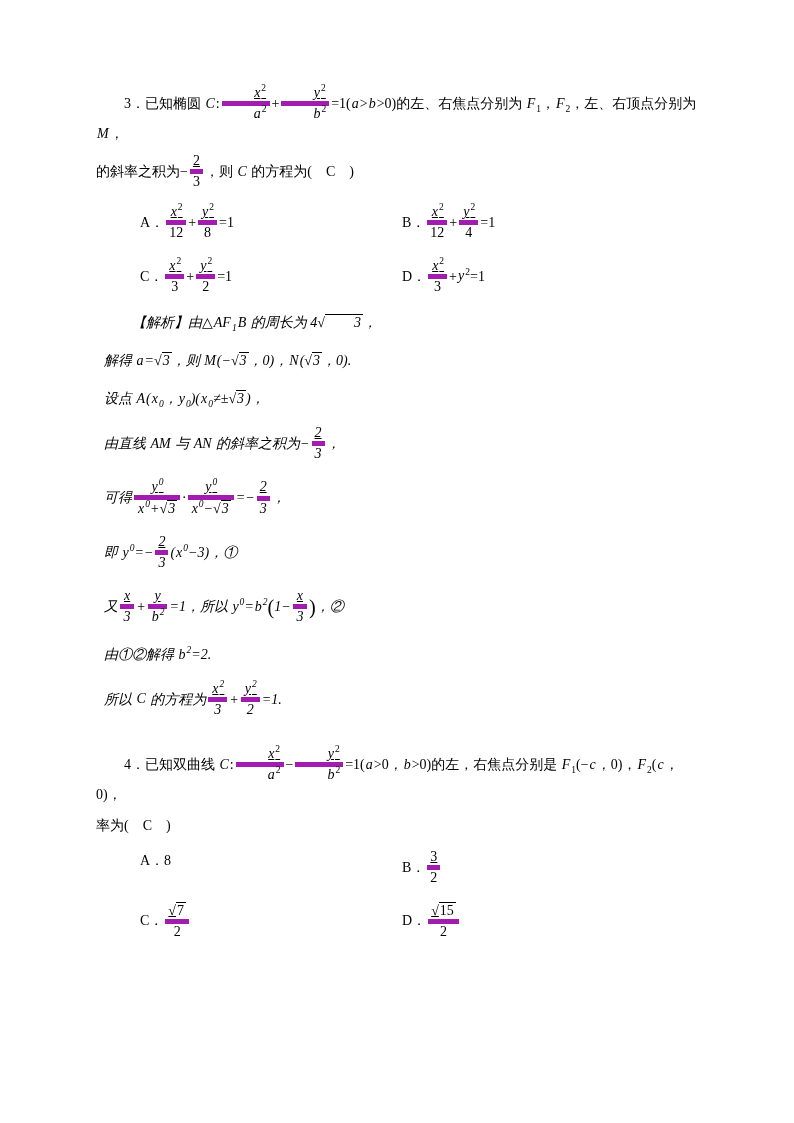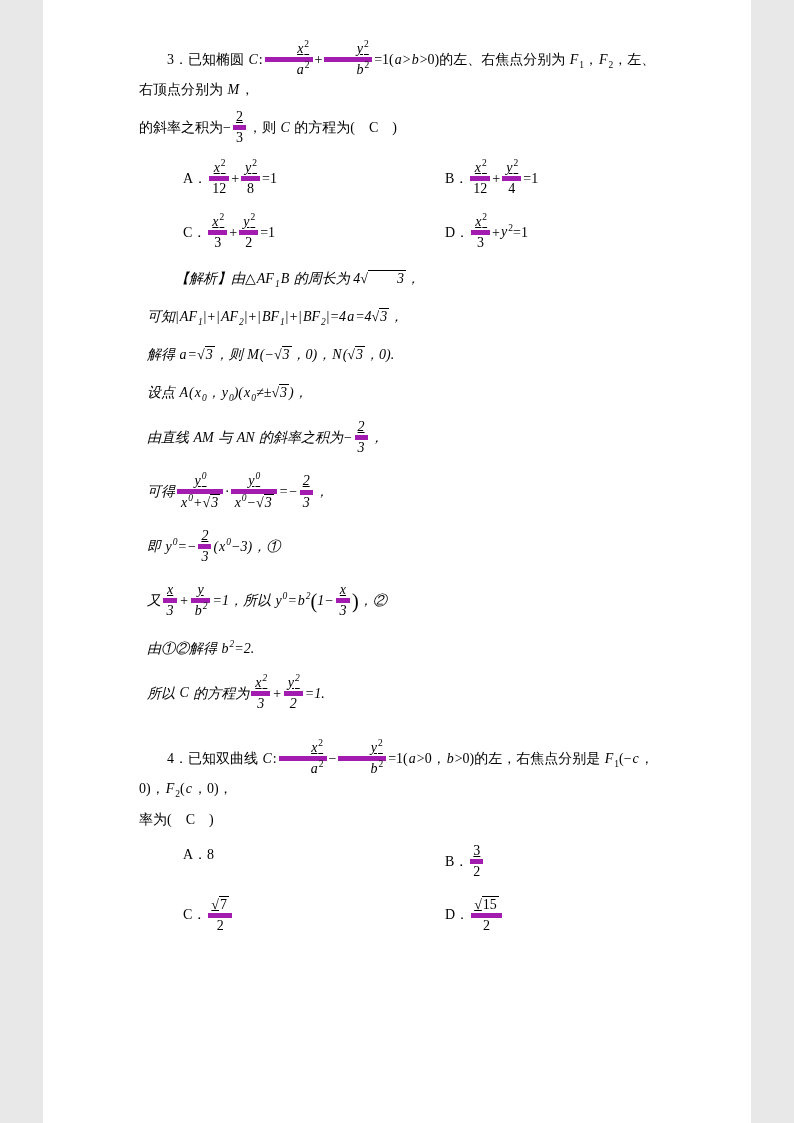--- a/index.html
+++ b/index.html
@@ -1,18 +1,18 @@
 <!DOCTYPE html>
 <html><head>
 <meta charset="utf-8">
 <style>
   html,body{margin:0;padding:0;background:#e8e8e8;}
   .page{
-    width:708px;height:1123px;margin:0 auto;background:#ffffff;
-    box-sizing:border-box;padding:42px 90px 40px 96px;overflow:hidden;
+    width:794px;height:1123px;margin:0 auto;background:#ffffff;
+    box-sizing:border-box;padding:86px 90px 40px 96px;overflow:hidden;
     font-family:"Liberation Serif","DejaVu Serif",serif;
     font-size:14px;line-height:1.5;color:#000;
   }
   .line{margin-bottom:10px;}
   .ind{text-indent:2em;}
   .gap{margin-top:28px;}
   .q{font-style:normal;}
   .jx{font-style:italic;margin-bottom:17px;margin-left:8px;}
   .opts{display:flex;padding-left:44px;margin:14px 0 16px;}
   .opts .opt{width:262px;}
@@ -69,21 +69,20 @@
           </span>+<span class="frac">
             <span class="num"><i>y</i><sup>2</sup></span>
             <span class="den">2</span>
           </span>=1</span>
         <span class="opt">D．<span class="frac">
             <span class="num"><i>x</i><sup>2</sup></span>
             <span class="den">3</span>
           </span>+<i>y</i><sup>2</sup>=1</span>
       </div>
       <div class="line jx ind">【解析】由△<i>AF</i><sub>1</sub><i>B</i> 的周长为 4<span class="sqrt"><span>√</span><span class="rc">3</span></span>，</div>
-      <div class="line jx">可知|<i>AF</i><sub>1</sub>|+|<i>AF</i><sub>2</sub>|+|<i>BF</i><sub>1</sub>|+|<i>BF</i><sub>2</sub>|=4<i>a</i>=4<span class="sqrt"><span>√</span><span class="rc">3</span></span>，</div>
       <div class="line jx">解得 <i>a</i>=<span class="sqrt"><span>√</span><span class="rc">3</span></span>，则 <i>M</i>(−<span class="sqrt"><span>√</span><span class="rc">3</span></span>，0)，<i>N</i>(<span class="sqrt"><span>√</span><span class="rc">3</span></span>，0).</div>
       <div class="line jx">设点 <i>A</i>(<i>x</i><sub>0</sub>，<i>y</i><sub>0</sub>)(<i>x</i><sub>0</sub>≠±<span class="sqrt"><span>√</span><span class="rc">3</span></span>)，</div>
       <div class="line jx">由直线 <i>AM</i> 与 <i>AN</i> 的斜率之积为−<span class="frac">
           <span class="num">2</span>
           <span class="den">3</span>
         </span>，</div>
       <div class="line jx">可得<span class="frac">
           <span class="num"><i>y</i><sup>0</sup></span>
           <span class="den"><i>x</i><sup>0</sup>+<span class="sqrt"><span>√</span><span class="rc">3</span></span></span>
         </span>·<span class="frac">

